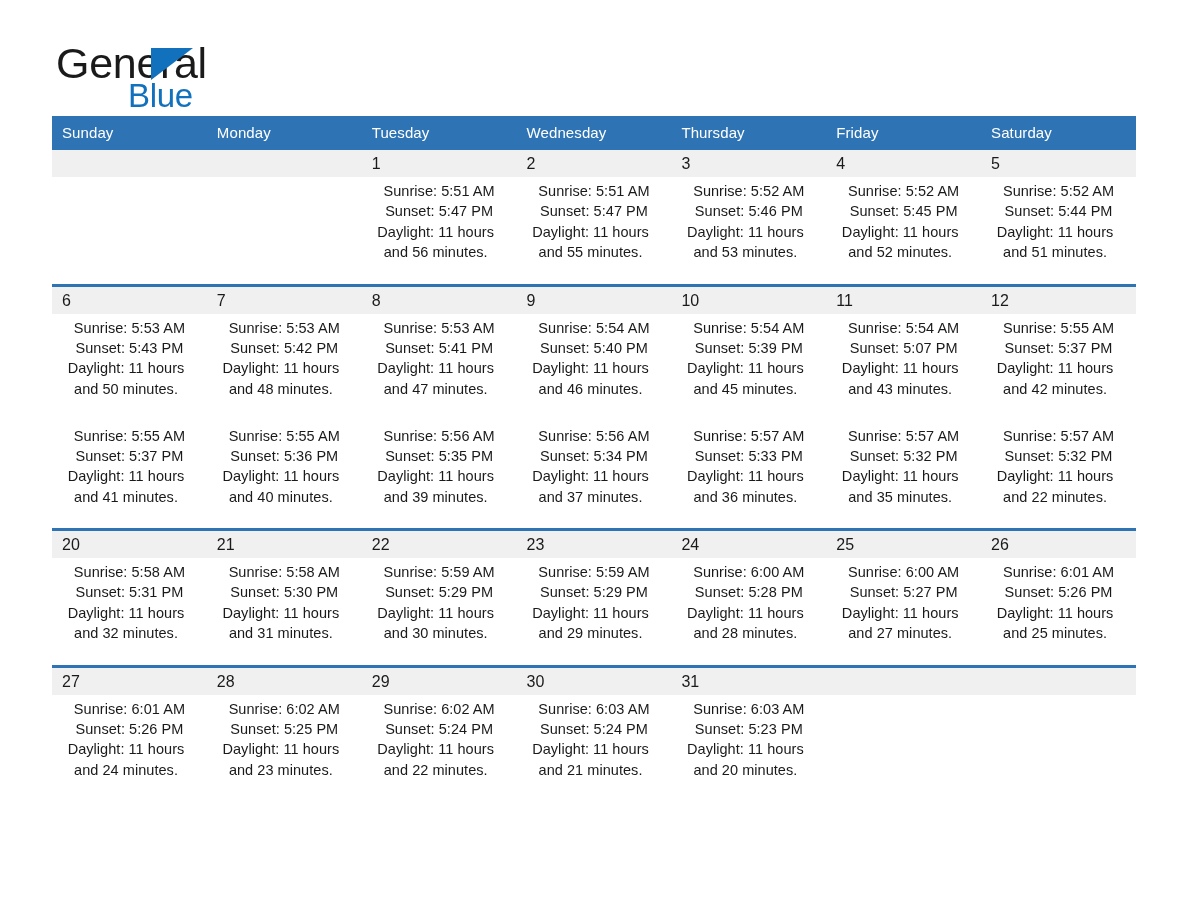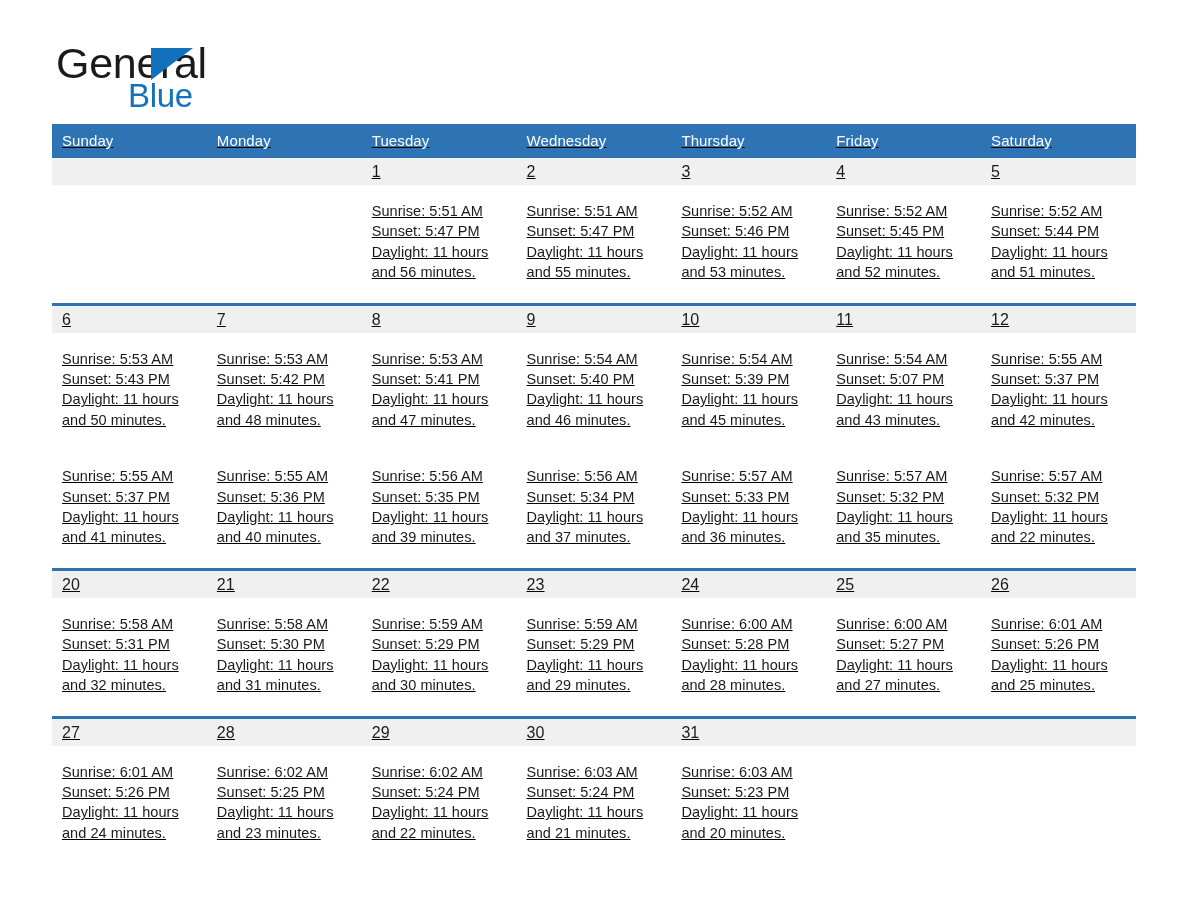--- a/index.html
+++ b/index.html
@@ -85,25 +85,24 @@
     font-size: 23px;
     line-height: 30px;
     font-weight: 400;
     color: #1a1a1a;
     margin-top: 12px;
     letter-spacing: 0.1px;
   }
 
   
   .calendar {
-    margin: 8px 52px;
+    margin: 0 52px;
     width: 1084px;
     border-collapse: collapse;
     table-layout: fixed;
-    text-decoration: underline;
   }
 
   .calendar th {
     background: #3572ב;
   }
 
   .dow-row th {
     background: #2e74b5;
     color: #ffffff;
     font-size: 15px;
@@ -125,22 +124,23 @@
     letter-spacing: 0.1px;
   }
   
   .daynum-row.first td {
     border-top: none;
   }
 
   .info-row td {
     background: #ffffff;
     vertical-align: top;
-    padding: 16px 10px 20px 10px;
+    padding: 4px 10px 20px 10px;
     height: 108px;
+    text-align: center;
   }
 
   .info-line {
     font-size: 14.5px;
     line-height: 20.4px;
     color: #1a1a1a;
     white-space: nowrap;
     letter-spacing: 0.05px;
   }
   .info-line.wrap {

